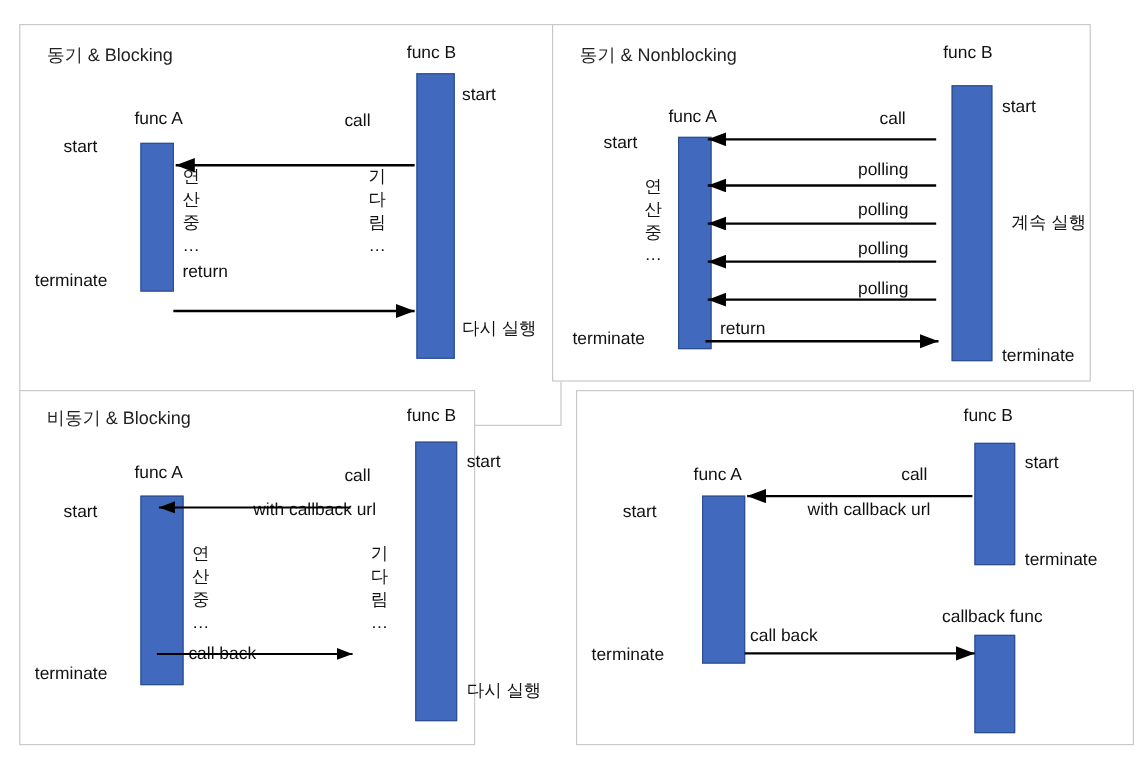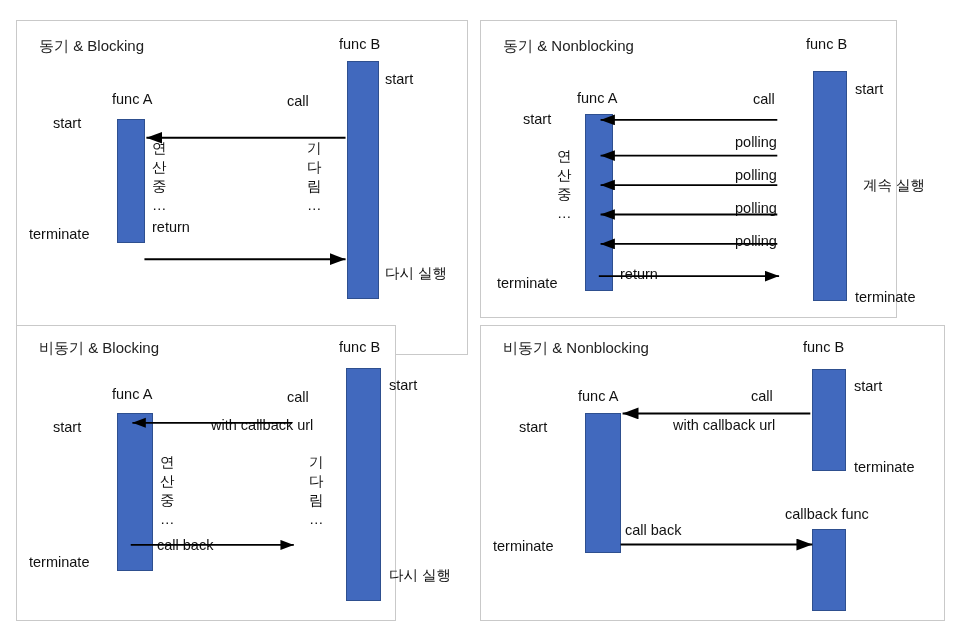--- a/index.html
+++ b/index.html
@@ -19,21 +19,21 @@
     width: 956px;
     height: 631px;
   }
   .panel {
     position: absolute;
     background: #ffffff;
     border: 1px solid #c9c9c9;
     box-sizing: border-box;
   }
   .p-tl { left: 16px;  top: 20px;  width: 452px; height: 335px; }
-  .p-tr { left: 480px; top: 20px;  width: 417px; height: 298px; }
+  .p-tr { left: 460px; top: 20px;  width: 449px; height: 298px; }
   .p-bl { left: 16px;  top: 325px; width: 380px; height: 296px; }
   .p-br { left: 480px; top: 325px; width: 465px; height: 296px; }
 
   .panel-title {
     position: absolute;
     font-size: 15px;
     color: #222222;
     white-space: nowrap;
   }
   .lbl {
@@ -191,21 +191,20 @@
         <marker id="ah-bl" markerWidth="9" markerHeight="9" refX="8" refY="3" orient="auto">
           <path d="M0,0 L8,3 L0,6 z" fill="#000000"></path>
         </marker>
       </defs>
       <line x1="329" y1="88" x2="138" y2="88" stroke="#000000" stroke-width="2" marker-end="url(#ah-bl)"></line>
       <line x1="136" y1="234" x2="331" y2="234" stroke="#000000" stroke-width="2" marker-end="url(#ah-bl)"></line>
     </svg>
   </div>
 
   <div class="panel p-br">
-    <div class="panel-title" style="left:22px; top:13px;">비동기 &amp; Nonblocking</div>
 
     <div class="lbl" style="left:97px; top:62px;">func A</div>
     <div class="lbl" style="left:322px; top:13px;">func B</div>
     <div class="lbl" style="left:304px; top:180px;">callback func</div>
 
     <div class="bar" style="left:104px; top:87px; width:36px; height:140px;"></div>
     <div class="bar" style="left:331px; top:43px; width:34px; height:102px;"></div>
     <div class="bar" style="left:331px; top:203px; width:34px; height:82px;"></div>
 
     <div class="lbl" style="left:38px; top:93px;">start</div>

